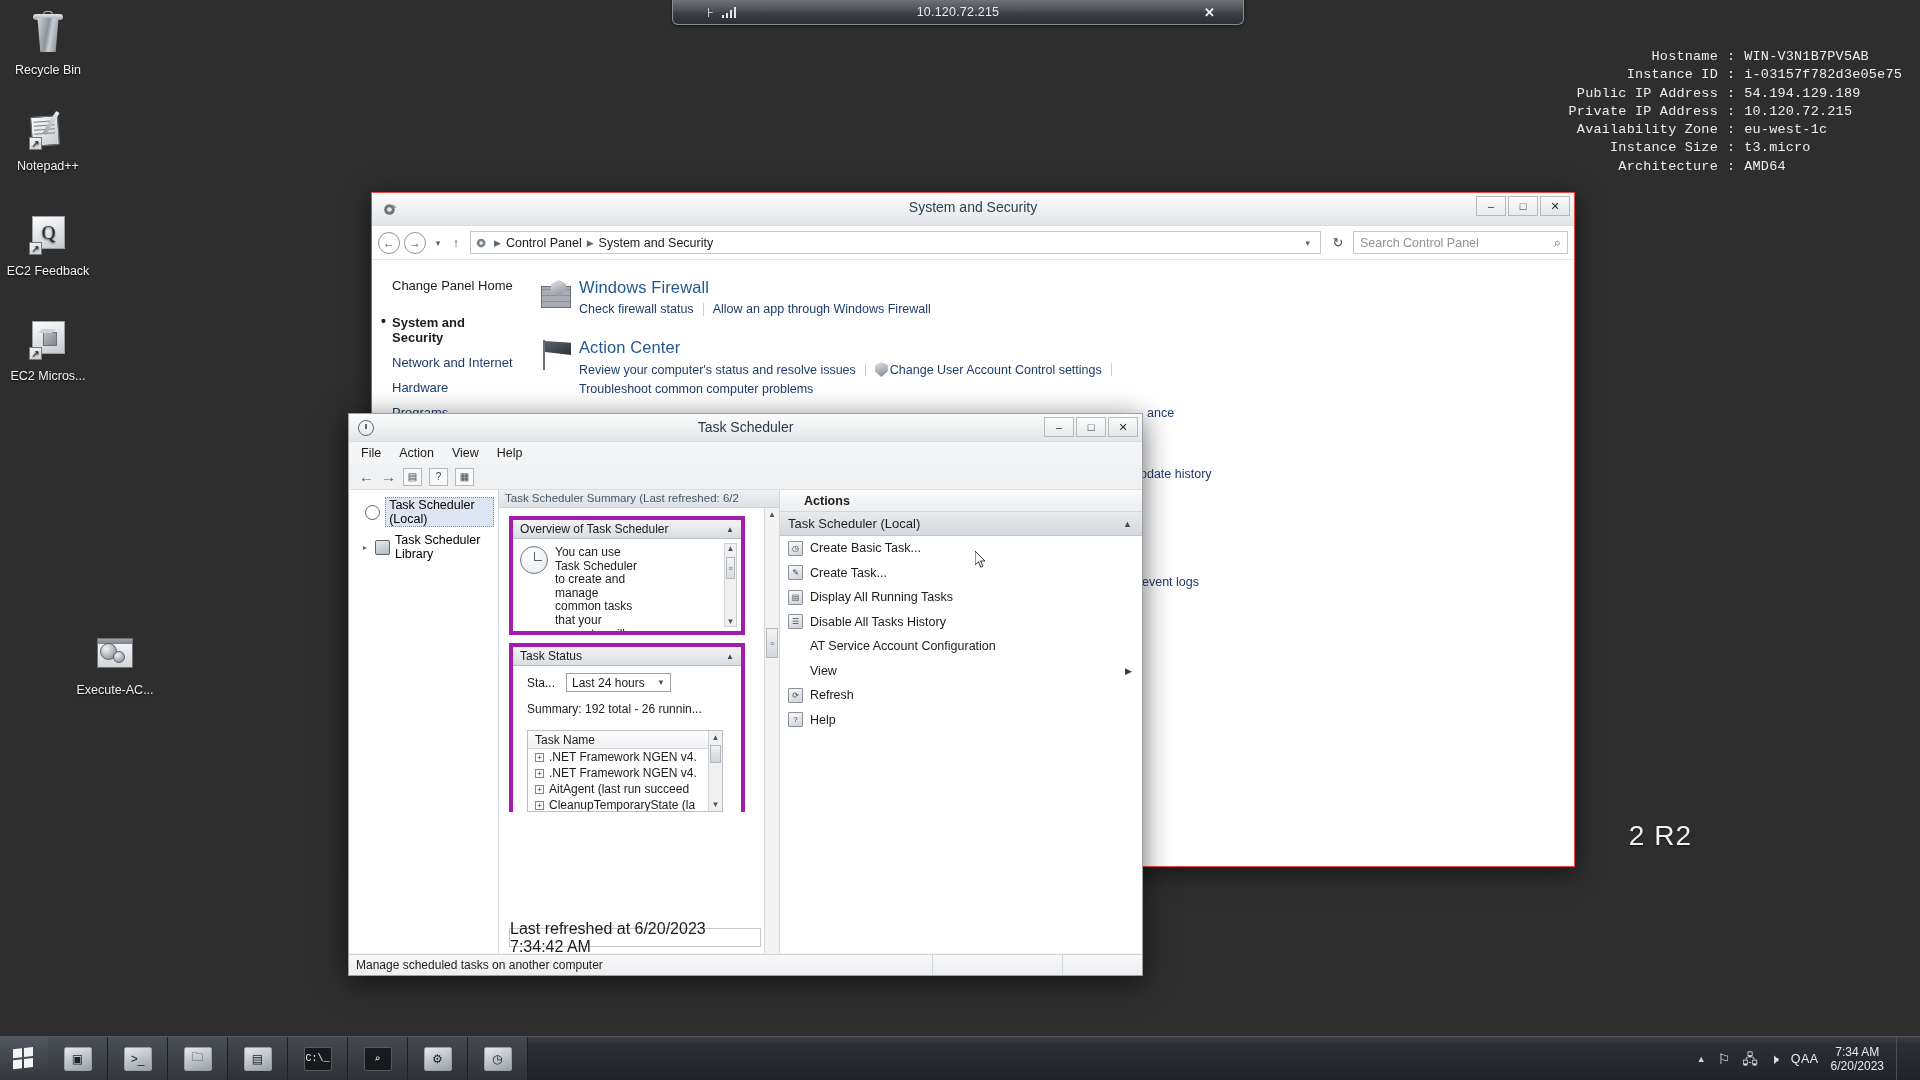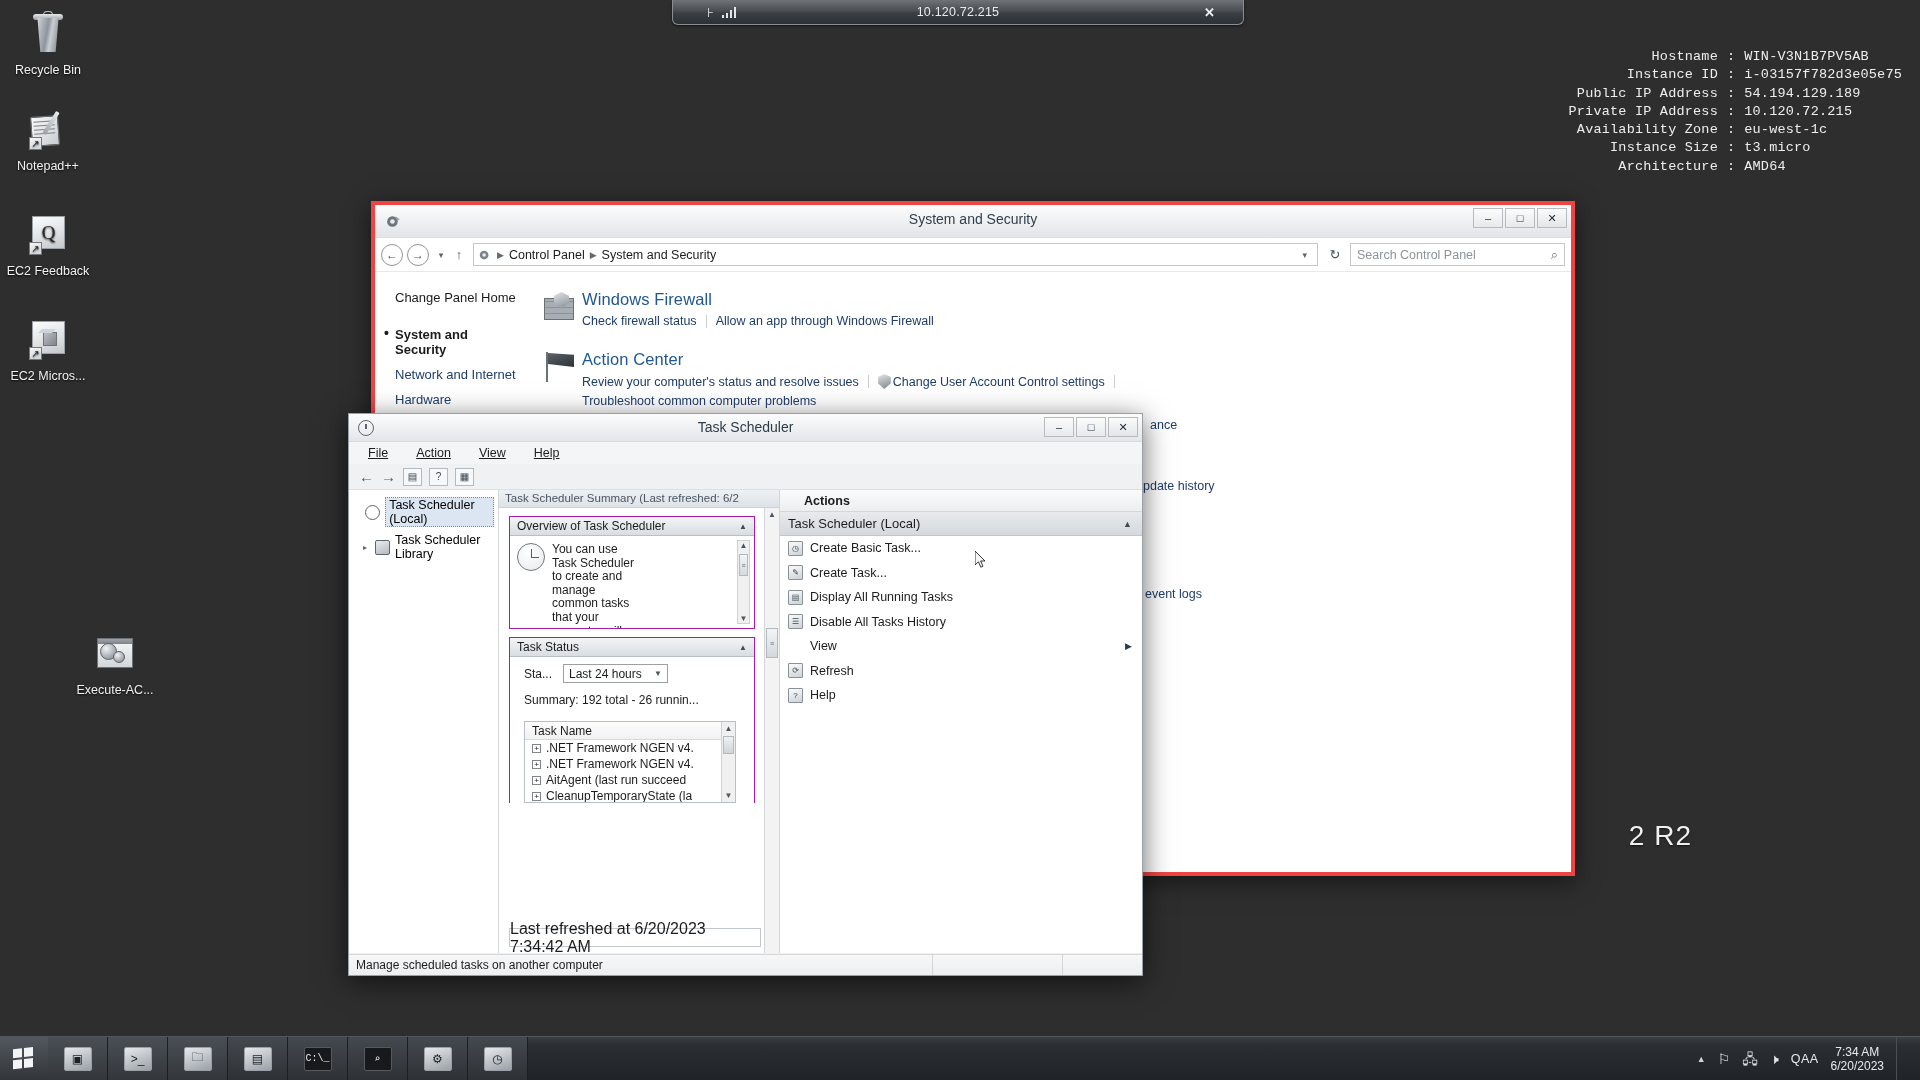--- a/index.html
+++ b/index.html
@@ -138,22 +138,22 @@
     position:absolute; right:228px; top:820px;
     color:#f0f0f0; font-size:28px; letter-spacing:1px;
     text-shadow:0 1px 2px rgba(0,0,0,.6);
   }
 
   
   .win{ position:absolute; background:#f0f0f0; }
 
   
   #cp-win{
-    left:371px; top:201px; width:1204px; height:675px;
-    border:4px solid #ef4444;
+    left:371px; top:192px; width:1204px; height:675px;
+    border:1px solid #ef4444;
     background:#ffffff;
     box-shadow:0 5px 22px rgba(0,0,0,.55);
   }
   #cp-title{
     height:33px; position:relative;
     background:linear-gradient(180deg,#fdfdfd,#eceef0 60%,#e2e5e8);
     border-bottom:1px solid #dcdfe2;
   }
   #cp-title .cp-ico{ position:absolute; left:10px; top:8px; width:17px; height:17px; }
   #cp-title .t{
@@ -271,22 +271,22 @@
   }
   #ts-title .ts-ico:after{
     content:""; position:absolute; left:6px; top:3px; width:1.5px; height:5px;
     background:#5e666d;
   }
   #ts-title .t{
     position:absolute; left:0; right:0; top:5px; text-align:center;
     font-size:14px; color:#2d3c49;
   }
   #ts-menu{
-    height:22px; display:flex; align-items:center; gap:28px; padding-left:19px;
-    font-size:12.5px; color:#1c1c1c; background:#f4f5f6;text-decoration:underline;
+    height:22px; display:flex; align-items:center; gap:18px; padding-left:12px;
+    font-size:12.5px; color:#1c1c1c; background:#f4f5f6;
   }
   #ts-toolbar{
     height:26px; display:flex; align-items:center; gap:7px; padding-left:10px;
     background:#f0f1f2; border-bottom:1px solid #dcdfe2;
   }
   .tb-arrow{ color:#4a5b6b; font-size:15px; line-height:1; }
   .tb-btn{
     width:19px; height:18px; border:1px solid #b4b9be; background:#f7f8f9;
     display:flex; align-items:center; justify-content:center;
     font-size:10px; color:#3a4650;
@@ -303,21 +303,21 @@
     position:relative; flex:none;
   }
   .tree-ico.lib{ border-radius:2px; background:linear-gradient(160deg,#e9edf1,#b4bac0); }
   #ts-center{ flex:1; background:#fff; position:relative; border-right:1px solid #d4d7da; }
   #ts-sumhdr{
     height:18px; background:linear-gradient(180deg,#eef1f4,#dde2e7);
     border-bottom:1px solid #cdd2d7; font-size:11.5px; color:#4a5560;
     padding:2px 6px; overflow:hidden; white-space:nowrap;
   }
   .panel{
-    margin:8px 24px 0 10px; border:1px solid #a21caf; background:#fff;
+    margin:8px 34px 0 10px; border:4px solid #a21caf; background:#fff;
   }
   .panel-hdr{
     height:19px; background:linear-gradient(180deg,#f3f4f6,#d9dde1);
     border-bottom:1px solid #b9bfc5;
     display:flex; align-items:center; justify-content:space-between;
     padding:0 7px; font-size:12px; color:#1c1c1c;
   }
   .panel-hdr .car{ font-size:8px; color:#3f4b55; }
   .ov-body{ display:flex; padding:7px 4px 4px 7px; position:relative; height:92px; overflow:hidden; }
   .clock-ico{
@@ -807,20 +807,24 @@
       <div class="act-item">
         <span class="act-ico">▤</span>
         <span>Display All Running Tasks</span>
       </div>
       <div class="act-item">
         <span class="act-ico">☰</span>
         <span>Disable All Tasks History</span>
       </div>
       <div class="act-item">
         <span class="act-ico blank"></span>
+        <span>AT Service Account Configuration</span>
+      </div>
+      <div class="act-item">
+        <span class="act-ico blank"></span>
         <span>View</span>
         <span class="sub">▶</span>
       </div>
       <div class="act-item">
         <span class="act-ico">⟳</span>
         <span>Refresh</span>
       </div>
       <div class="act-item">
         <span class="act-ico">?</span>
         <span>Help</span>

